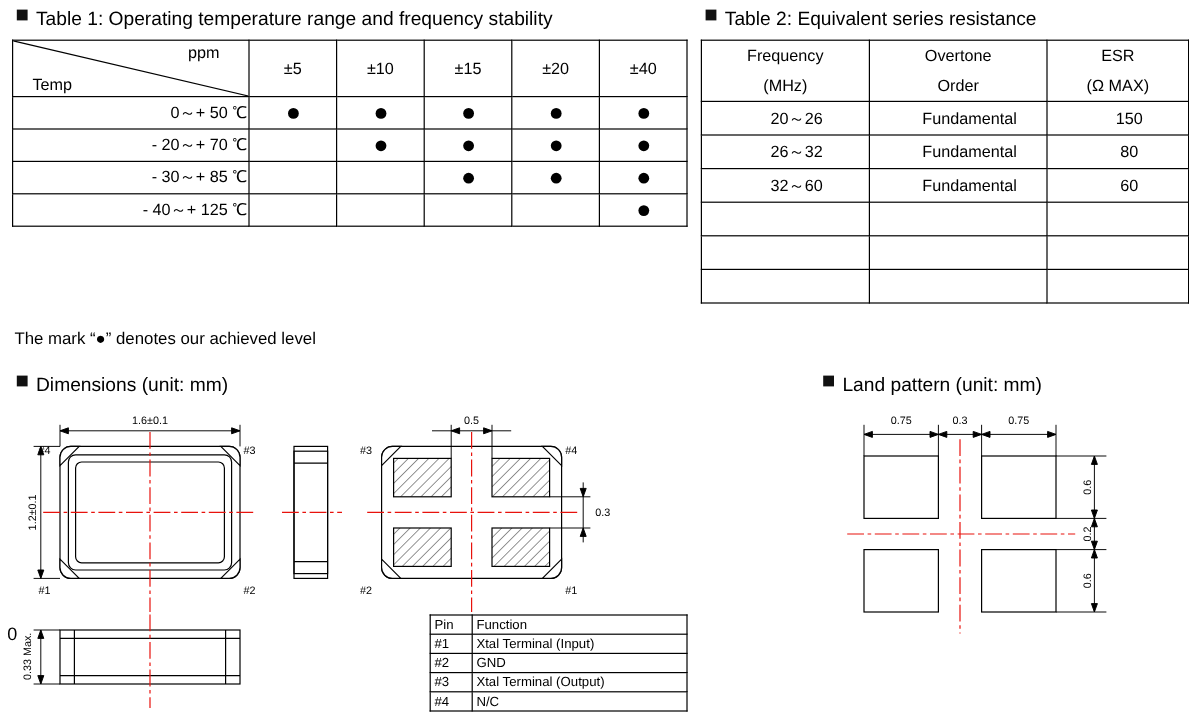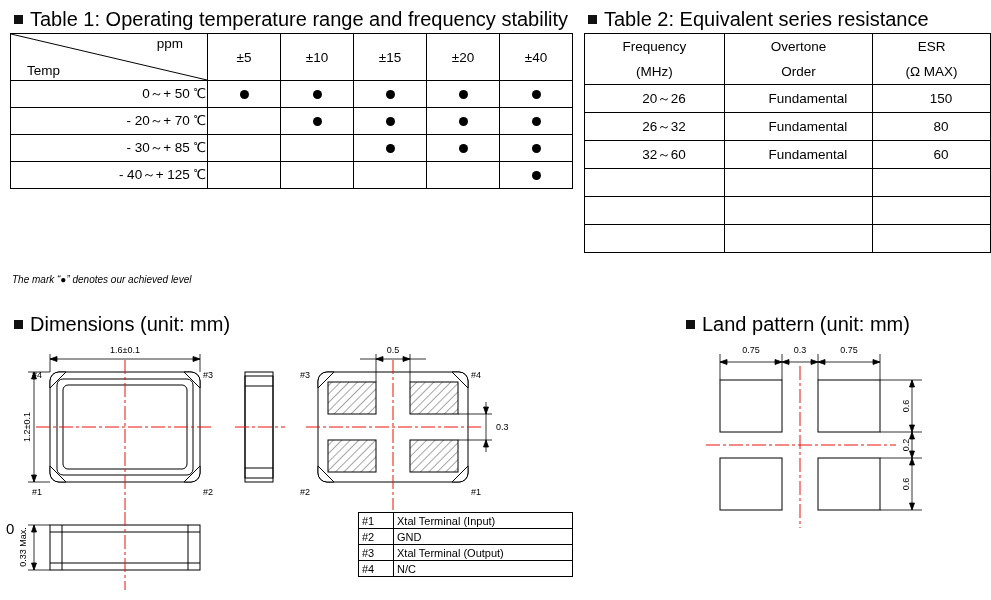--- a/index.html
+++ b/index.html
@@ -5,38 +5,38 @@
   html,body{margin:0;padding:0;}
   body{
     width:991px;height:600px;
     background:#ffffff;
     font-family:"Liberation Sans", sans-serif;
     color:#000;
     position:relative;
     overflow:hidden;
   }
   .sq{display:inline-block;width:9px;height:9px;background:#111;margin-right:7px;vertical-align:middle;}
-  .hdg{font-size:20px;display:flex;align-items:center;}
+  .hdg{font-size:16px;display:flex;align-items:flex-start;}
   .hdg span.t{vertical-align:middle;}
 
   
   #t1-head{position:absolute;left:14px;top:8px;}
   table.grid{border-collapse:collapse;}
   table.grid td,table.grid th{border:1px solid #000;font-weight:normal;font-size:13.5px;text-align:center;}
   #table1{position:absolute;left:10px;top:33px;}
   #table1 td{height:24px;margin-top:31px;}
   #table1 .corner{width:196px;height:46px;padding:0;position:relative;}
   #table1 .corner .ppm{position:absolute;right:24px;top:2px;font-size:13.5px;}
   #table1 .corner .temp{position:absolute;left:16px;bottom:2px;font-size:13.5px;}
   #table1 .corner .slash{position:absolute;left:0;top:0;width:100%;height:100%;}
   #table1 .cw{width:70px;}
   #table1 td.lbl{text-align:right;}
   .dot{display:inline-block;width:9px;height:9px;border-radius:50%;background:#000;}
 
-  #mark-note{position:absolute;left:12px;top:274px;font-size:10px;font-style:italic;}
+  #mark-note{position:absolute;left:12px;top:274px;font-size:14px;}
 
   
   #t2-head{position:absolute;left:588px;top:8px;}
   #table2{position:absolute;left:584px;top:33px;}
   #table2 td{height:25px;font-size:13.5px;padding-left:20px;}
   #table2 td.c1{width:140px;}
   #table2 td.c2{width:148px;}
   #table2 td.c3{width:118px;}
   #table2 .hcell{padding:0;}
   #table2 .hl{line-height:25px;}
@@ -291,20 +291,24 @@
     <polygon points="34,230 31.5,223 36.5,223" fill="#000"></polygon>
   </g>
   <text x="26" y="207" font-size="9" text-anchor="middle" transform="rotate(-90 26 207)" font-family="Liberation Sans, sans-serif">0.33 Max.</text>
   <g stroke="#e8120c" stroke-width="1" stroke-dasharray="14,3,3,3">
     <line x1="125" y1="172" x2="125" y2="250"></line>
   </g>
 </svg>
 
 <table id="pintable">
   <tbody>
+      <tr>
+    <td class="pin">Pin</td>
+    <td class="fn">Function</td>
+  </tr>
   <tr>
     <td class="pin">#1</td>
     <td class="fn">Xtal Terminal (Input)</td>
   </tr>
   <tr>
     <td class="pin">#2</td>
     <td class="fn">GND</td>
   </tr>
   <tr>
     <td class="pin">#3</td>

